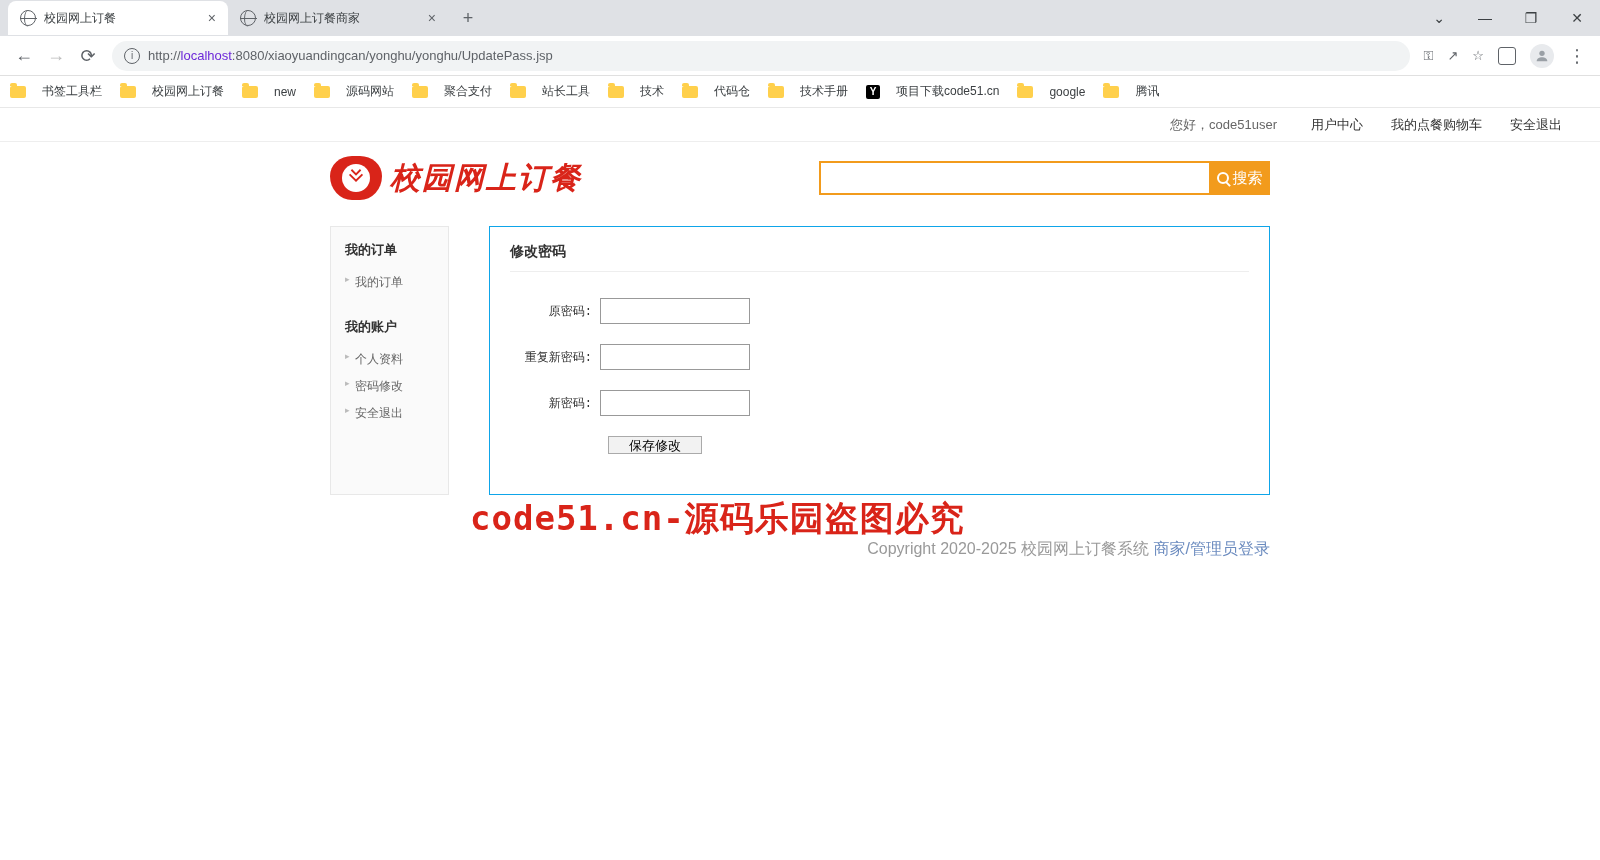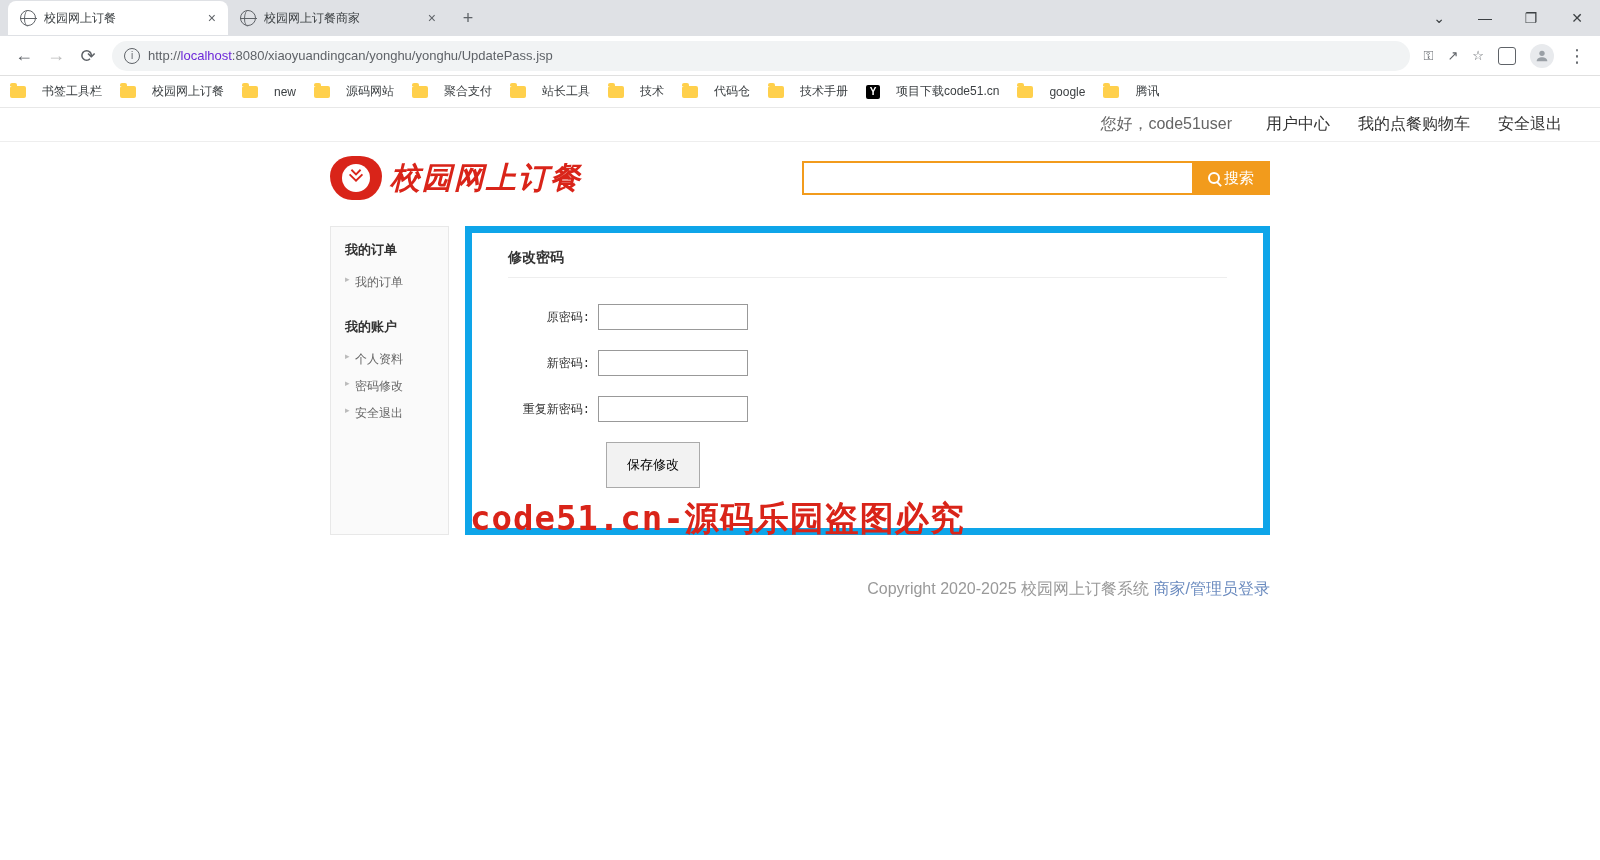--- a/index.html
+++ b/index.html
@@ -34,53 +34,53 @@
 .menu-dots { font-size: 18px; }
 
 .bookmarks { display: flex; align-items: center; background: #fff; height: 32px; padding: 0 10px; gap: 18px; border-bottom: 1px solid #e8e8e8; }
 .bm { display: flex; align-items: center; gap: 16px; font-size: 12px; color: #3c4043; cursor: pointer; }
 .bm .folder { width: 16px; height: 12px; background: #ffd04c; border-radius: 2px; position: relative; }
 .bm .folder::before { content: ""; position: absolute; top: -3px; left: 0; width: 7px; height: 3px; background: #ffd04c; border-radius: 2px 2px 0 0; }
 .bm .fav-y { width: 14px; height: 14px; background: #000; color: #fff; font-weight: bold; display: flex; align-items: center; justify-content: center; font-size: 10px; border-radius: 2px; }
 
 
 .page-wrap { background: #fff; }
-.topbar { height: 34px; border-bottom: 1px solid #eee; display: flex; align-items: center; justify-content: flex-end; padding: 0 24px; font-size: 16px; }
+.topbar { height: 34px; border-bottom: 1px solid #eee; display: flex; align-items: center; justify-content: flex-end; padding: 0 24px; font-size: 13px; }
 .topbar .greet { color: #666; margin-right: 20px; }
 .topbar a { color: #333; margin: 0 14px; cursor: pointer; }
 
 .container { width: 940px; margin: 0 auto; }
 .header-row { display: flex; align-items: center; padding: 14px 0; }
 .logo { display: flex; align-items: center; gap: 8px; }
 .logo-badge { width: 52px; height: 44px; background: #d92419; border-radius: 22px 22px 22px 22px / 20px 20px 24px 24px; display: flex; align-items: center; justify-content: center; position: relative; }
 .logo-badge::before { content: ""; width: 28px; height: 28px; background: #fff; border-radius: 50%; position: absolute; }
 .logo-badge svg { position: relative; z-index: 1; }
 .logo-text { font-family: "STKaiti","KaiTi",serif; font-size: 30px; font-weight: bold; color: #d92419; font-style: italic; letter-spacing: 2px; }
 .search-wrap { margin-left: auto; display: flex; }
 .search-input { width: 390px; height: 34px; border: 2px solid #f29b1c; border-right: none; padding: 0 10px; outline: none; font-size: 13px; }
-.search-btn { width: 78px; height: 34px; background: #f29b1c; color: #fff; border: none; font-size: 15px; cursor: pointer; display: flex; align-items: center; justify-content: center; gap: 4px; }
+.search-btn { width: 61px; height: 34px; background: #f29b1c; color: #fff; border: none; font-size: 15px; cursor: pointer; display: flex; align-items: center; justify-content: center; gap: 4px; }
 .search-btn .mag { width: 12px; height: 12px; border: 2px solid #fff; border-radius: 50%; position: relative; }
 .search-btn .mag::after { content: ""; position: absolute; width: 6px; height: 2px; background: #fff; bottom: -3px; right: -4px; transform: rotate(45deg); }
 
 .nav { background: #cc0000; display: flex; height: 36px; }
 .nav-item { color: #fff; padding: 0 24px; display: flex; align-items: center; font-size: 14px; cursor: pointer; border-right: 1px solid #b30000; font-weight: bold; }
 
 .main { display: flex; margin-top: 12px; gap: 16px; }
 .sidebar { width: 119px; border: 1px solid #e8e8e8; background: #fafafa; padding: 14px 14px 24px; }
 .side-title { font-size: 13px; font-weight: bold; color: #333; margin-bottom: 10px; }
 .side-link { font-size: 12px; color: #666; padding: 5px 0 5px 10px; cursor: pointer; position: relative; }
 .side-link::before { content: "▸"; position: absolute; left: 0; font-size: 9px; color: #bbb; }
 .side-sec2 { margin-top: 22px; }
 
-.content { flex: 1; border: 7px solid #0ea5e9; padding: 16px 36px 40px; }
+.content { flex: 1; border: 1px solid #0ea5e9; padding: 16px 20px 40px; margin-left: 24px; }
 .content-title { font-size: 14px; font-weight: bold; color: #333; padding-bottom: 10px; border-bottom: 1px solid #eee; margin-bottom: 26px; }
 .form-row { display: flex; align-items: center; margin-bottom: 20px; }
 .form-label { width: 90px; text-align: right; font-size: 12px; color: #333; padding-right: 8px; font-family: Liberation Mono, monospace; }
 .form-input { width: 150px; height: 26px; border: 1px solid #999; padding: 0 6px; }
-.submit-btn { height: 46px; padding: 0 20px; background: #f2f2f2; border: 1px solid #aaa; font-size: 13px; cursor: pointer; margin-left: 98px; }
+.submit-btn { height: 18px; padding: 0 20px; background: #f2f2f2; border: 1px solid #aaa; font-size: 13px; cursor: pointer; margin-left: 98px; }
 
 .footer { text-align: right; font-size: 16px; color: #999; margin-top: 44px; padding-bottom: 30px; }
 .footer a { color: #6b8bbf; cursor: pointer; }
 
 .watermark { position: absolute; left: 470px; top: 388px; font-size: 34px; color: #d92419; font-weight: bold; letter-spacing: 1px; pointer-events: none; white-space: nowrap; font-family: "Microsoft YaHei", monospace; }
 </style>
 </head>
 <body>
 
 <div class="browser-chrome">
@@ -219,25 +219,25 @@
         </div>
       </div>
 
       <div class="content">
         <div class="content-title">修改密码</div>
         <div class="form-row">
           <div class="form-label">原密码:</div>
           <input type="password" class="form-input" style="">
         </div>
         <div class="form-row">
+          <div class="form-label">重复新密码:</div>
+          <input type="password" class="form-input" style="">
+        </div>
+        <div class="form-row">
           <div class="form-label">新密码:</div>
-          <input type="password" class="form-input" style="">
-        </div>
-        <div class="form-row">
-          <div class="form-label">重复新密码:</div>
           <input type="password" class="form-input" style="">
         </div>
         <button class="submit-btn">保存修改</button>
       </div>
     </div>
 
     <div class="footer">
       <span>Copyright 2020-2025 校园网上订餐系统</span>
       <a>商家/管理员登录</a>
     </div>

